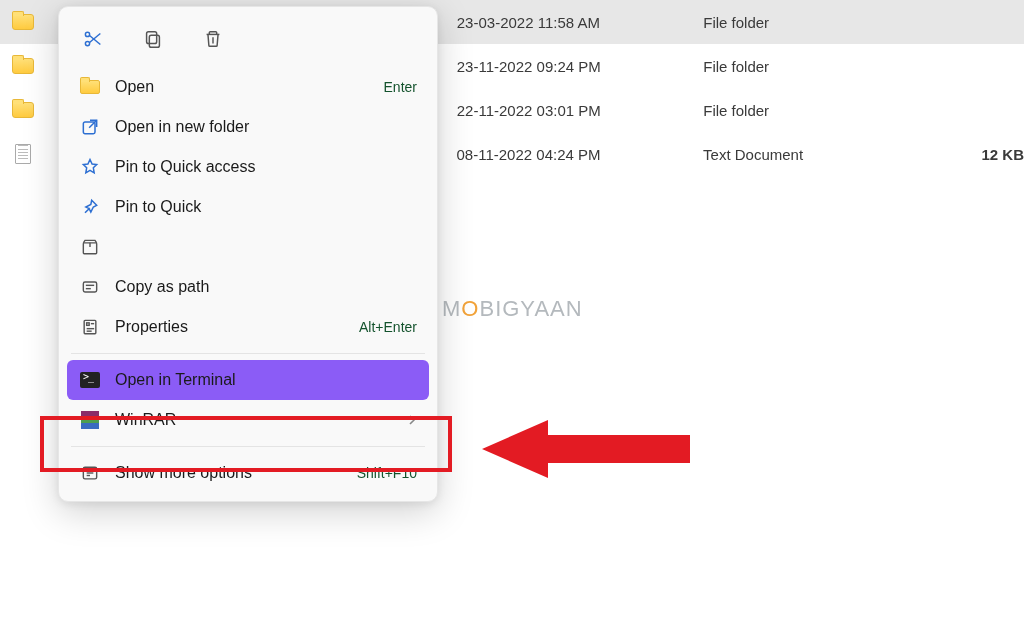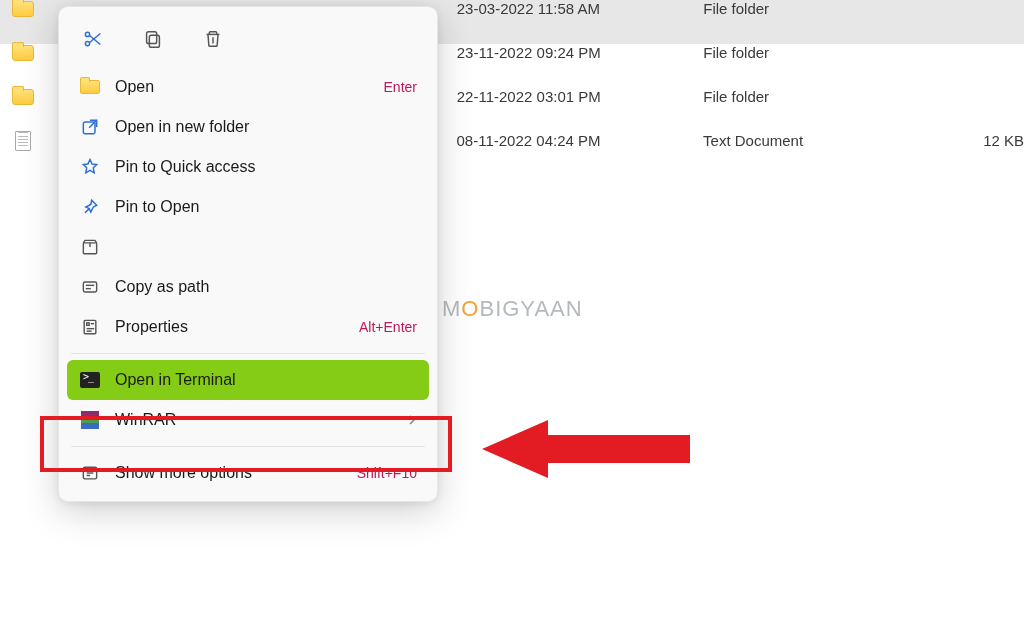--- a/index.html
+++ b/index.html
@@ -11,21 +11,21 @@
       position: relative;
       width: 1024px;
       height: 624px;
       overflow: hidden;
     }
 
     
     .file-list { position: absolute; top: 0; left: 0; right: 0; }
     .file-row {
       display: flex;
-      align-items: flex-start;
+      align-items: center;
       height: 44px;
       padding-left: 12px;
       font-size: 15px;
       color: #2b2b2b;
     }
     .file-row.selected { background: #e7e7e7; }
     .file-icon {
       width: 22px; height: 18px;
       margin-right: 14px;
       display: flex; align-items: center; justify-content: center;
@@ -55,21 +55,21 @@
       position: relative;
     }
     .doc-icon::before, .doc-icon::after {
       content: ""; position: absolute; left: 2px; right: 2px; height: 1px; background: #bbb;
     }
     .doc-icon::before { top: 4px; box-shadow: 0 3px 0 #bbb, 0 6px 0 #bbb, 0 9px 0 #bbb; }
 
     .col-name { width: 418px; }
     .col-date { width: 252px; color: #3a3a3a; }
     .col-type { width: 270px; color: #3a3a3a; }
-    .col-size { width: 58px; text-align: right; color: #3a3a3a; }
+    .col-size { width: 58px; text-align: right; color: #3a3a3a; font-weight: bold; }
 
     
     .context-menu {
       position: absolute;
       top: 6px;
       left: 58px;
       width: 380px;
       background: #f9f9f9;
       border: 1px solid #e6e6e6;
       border-radius: 10px;
@@ -89,29 +89,29 @@
     .cm-item {
       display: flex;
       align-items: center;
       height: 40px;
       padding: 0 12px;
       border-radius: 6px;
       font-size: 16px;
       color: #1a1a1a;
       position: relative;
     }
-    .cm-item.highlight { background: #84cc16; }
+    .cm-item.highlight { background: #8b5cf6; }
     .cm-icon {
       width: 22px; height: 22px;
       margin-right: 14px;
       display: flex; align-items: center; justify-content: center;
       color: #3a3a3a;
     }
     .cm-label { flex: 1; }
-    .cm-shortcut { color: #be185d; font-size: 14px; }
+    .cm-shortcut { color: #14532d; font-size: 14px; }
     .cm-sep { height: 1px; background: #e4e4e4; margin: 6px 4px; }
     .cm-chevron { color: #888; font-size: 13px; }
 
     
     .folder-open-icon {
       width: 20px; height: 14px;
       background: linear-gradient(#ffe078,#ffcb3f);
       border: 1px solid #e8b838;
       border-radius: 1px 2px 2px 2px;
       position: relative;
@@ -261,21 +261,21 @@
     </span>
     <span class="cm-label">Pin to Quick access</span>
   </div>
 
   <div class="cm-item">
     <span class="cm-icon">
       <svg width="20" height="20" viewBox="0 0 24 24" fill="none" stroke="#2d6fd2" stroke-width="1.8">
           <path d="M14 4l6 6-4 2-3 6-2-4-5 5 5-5-4-2 6-3z"></path>
         </svg>
     </span>
-    <span class="cm-label">Pin to Open</span>
+    <span class="cm-label">Pin to Quick</span>
   </div>
 
   <div class="cm-item">
     <span class="cm-icon">
       <svg width="20" height="20" viewBox="0 0 24 24" fill="none" stroke="#555" stroke-width="1.7">
           <path d="M4 7l2-3h12l2 3"></path>
           <rect x="4" y="7" width="16" height="13" rx="1"></rect>
           <line x1="12" y1="7" x2="12" y2="12"></line>
         </svg>
     </span>

